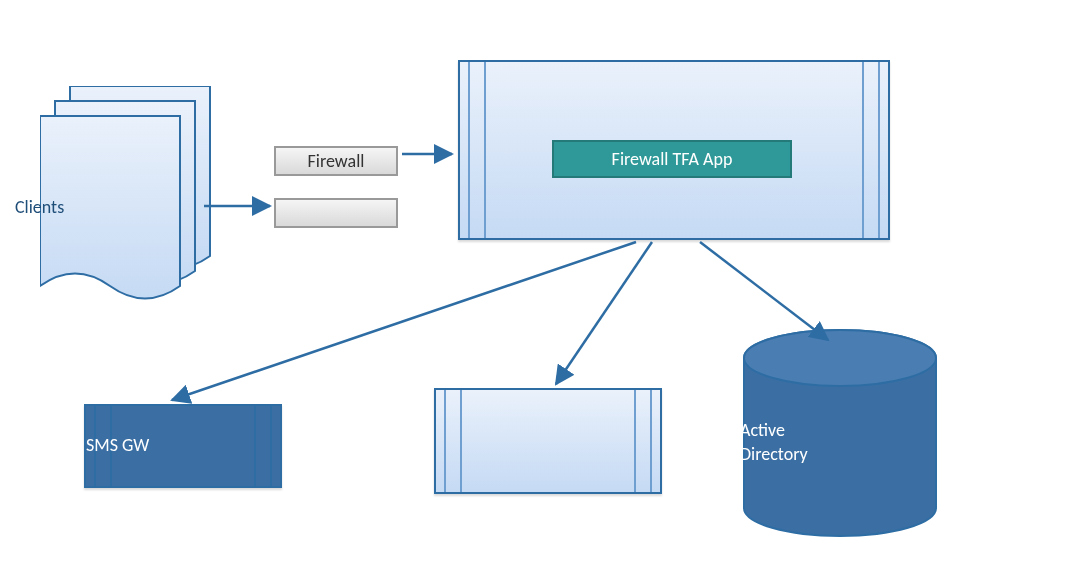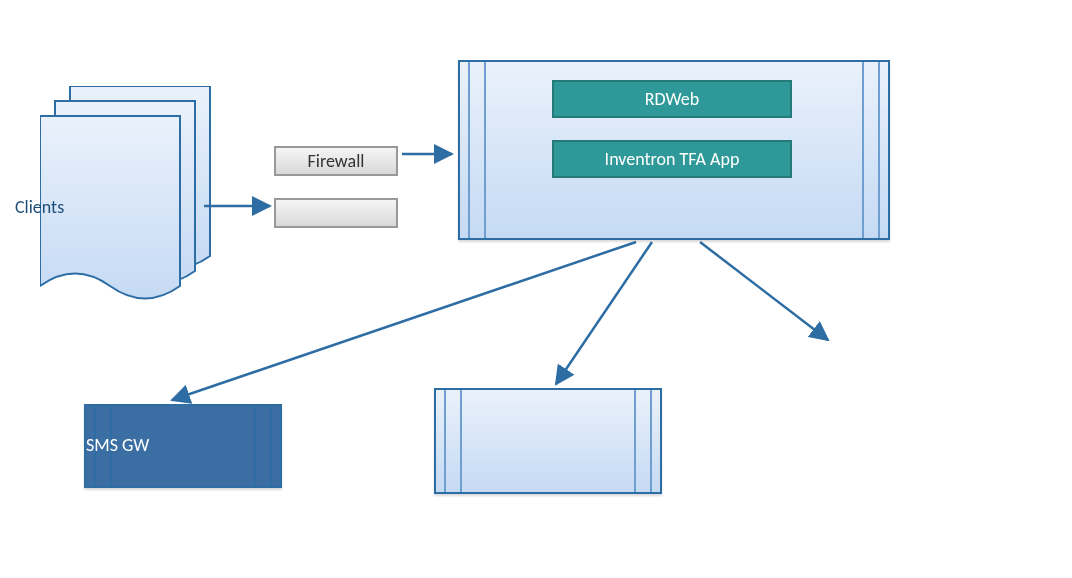--- a/index.html
+++ b/index.html
@@ -41,39 +41,46 @@
   <div class="node fw" style="left:274px;top:146px;width:124px;height:30px">
     <span>Firewall</span>
   </div>
   <div class="node fw" style="left:274px;top:198px;width:124px;height:30px">
     <span></span>
   </div>
 
   <div class="node panel" style="left:458px;top:60px;width:432px;height:180px">
     <div class="rail l"></div>
       <div class="rail r"></div>
-    <div class="node teal" style="left:92px;top:18px;width:240px;height:38px">
-      <span>RDWeb</span>
-    </div>
     <div class="node teal" style="left:92px;top:78px;width:240px;height:38px">
-      <span>Inventron TFA App</span>
+      <span>Firewall TFA App</span>
     </div>
   </div>
 
   <div class="node panel dark" style="left:84px;top:404px;width:198px;height:84px">
     <div class="rail l"></div>
       <div class="rail r"></div>
     <div class="lbl" style="top:28px;color:#fff">SMS GW</div>
   </div>
 
   <div class="node panel" style="left:434px;top:388px;width:228px;height:106px">
     <div class="rail l"></div>
       <div class="rail r"></div>
   </div>
 
+  <div class="node" style="left:740px;top:328px;width:200px;height:210px">
+    <svg width="200" height="210">
+      <g stroke="#2e6da4" stroke-width="2" fill="#3b6fa3">
+        <ellipse cx="100" cy="30" rx="96" ry="28"></ellipse>
+        <path d="M4 30 v150 a96 28 0 0 0 192 0 v-150" fill="#3b6fa3"></path>
+        <ellipse cx="100" cy="30" rx="96" ry="28" fill="#4a7eb2"></ellipse>
+      </g>
+    </svg>
+    <div class="lbl" style="top:90px;color:#fff;line-height:24px">Active<br>Directory</div>
+  </div>
 
   <svg class="arrows">
     <defs>
       <marker id="ah" viewBox="0 0 10 10" refX="9" refY="5" markerWidth="8" markerHeight="8" orient="auto-start-reverse">
         <path d="M0 0 L10 5 L0 10 z" fill="#2e6da4"></path>
       </marker>
     </defs>
     <g stroke="#2e6da4" stroke-width="2.5" fill="none" marker-end="url(#ah)">
       <line x1="204" y1="206" x2="270" y2="206"></line>
       <line x1="402" y1="154" x2="452" y2="154"></line>

